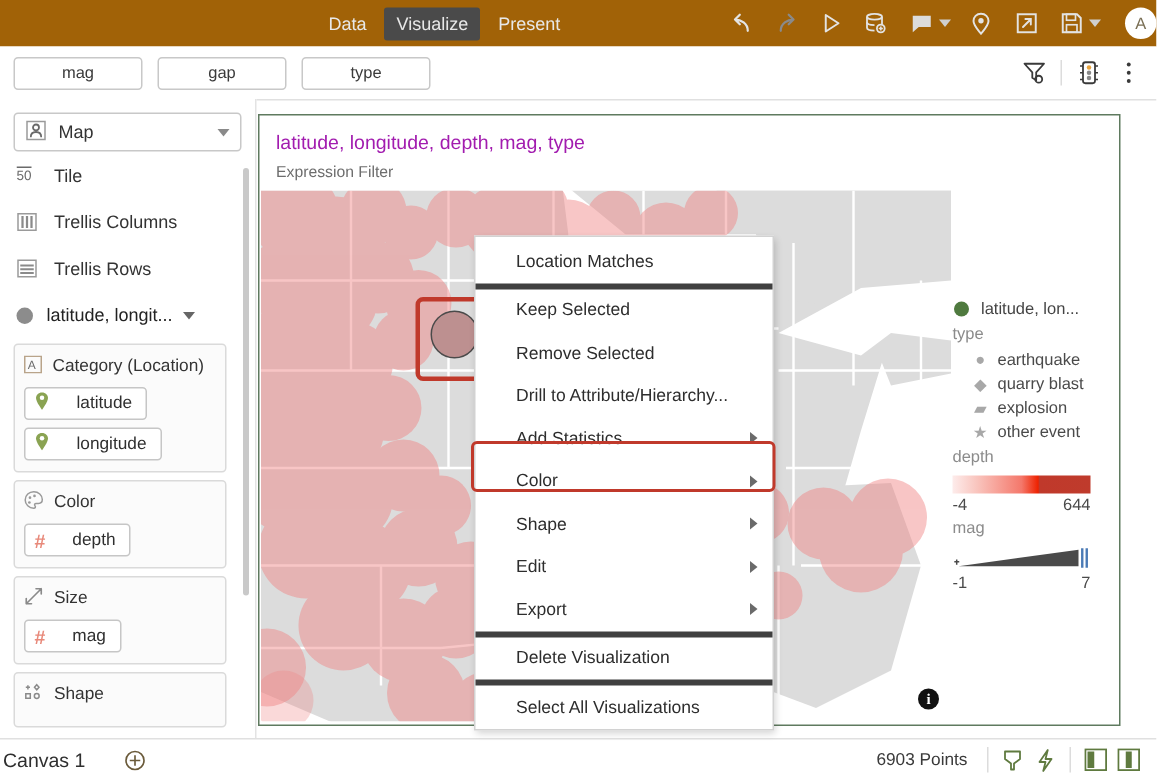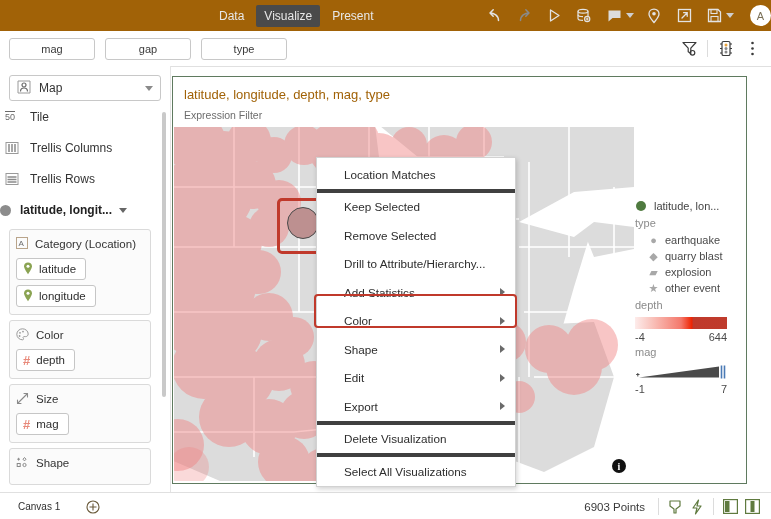--- a/index.html
+++ b/index.html
@@ -122,31 +122,31 @@
   .viz-select .dncaret2 {
     margin-left: auto;
     width: 0; height: 0;
     border-left: 4px solid transparent;
     border-right: 4px solid transparent;
     border-top: 5px solid #8a8a8a;
   }
   .sb-row {
     display: flex; align-items: center;
     height: 31px;
-    padding-left: 5px;
+    padding-left: 11px;
     font-size: 12px; color: #333;
     cursor: pointer;
   }
   .sb-row .ico { width: 17px; display:flex; align-items:center; justify-content:flex-start;}
   .sb-row .lbl { margin-left: 8px; }
   .sb-head {
     display: flex; align-items: center;
     height: 28px;
-    padding-left: 0;
-    font-size: 12px; color: #222; font-weight: bold;
+    padding-left: 11px;
+    font-size: 12px; color: #222; font-weight: normal;
     cursor: pointer;
     margin-top: 2px;
   }
   .sb-head .dot {
     width: 11px; height: 11px; border-radius: 50%;
     background: #8c8c8c;
   }
   .sb-head .lbl { margin-left: 9px; }
   .sb-head .dncaret2 {
     margin-left: 7px;
@@ -172,56 +172,56 @@
     height: 20px;
     border: 1px solid #c6c6c6;
     border-radius: 3px;
     background: #ffffff;
     display: inline-flex; align-items: center;
     padding: 0 9px 0 6px;
     margin-top: 5px;
     font-size: 11.5px; color: #2f2f2f;
     cursor: pointer;
   }
-  .pill .lbl { margin-left: 6px; text-align: right; }
+  .pill .lbl { margin-left: 18px; text-align: right; }
   .hashico { color: #e8897a; font-size: 13px; line-height: 13px; font-weight: bold;}
   .sb-scroll {
     position: absolute; right: 4px; top: 46px;
     width: 4px; height: 285px;
     background: #c9c9c9; border-radius: 2px;
   }
 
   
   .canvasbar {
     position: absolute; left: 0; top: 492px;
     width: 771px; height: 27px;
     background: #fff;
     border-top: 1px solid #e0e0e0;
     display: flex; align-items: center;
   }
-  .canvas-label { margin-left: 18px; font-size: 10px; color: #2f2f2f; cursor: pointer;}
+  .canvas-label { margin-left: 2px; font-size: 13px; color: #2f2f2f; cursor: pointer;}
   .plus-btn { margin-left: 26px; cursor: pointer; display: flex; }
   .cb-right {
     margin-left: auto; display: flex; align-items: center;
     padding-right: 8px;
   }
   .pts { font-size: 11.5px; color: #3a3a3a; margin-right: 8px; }
   .cb-ico { width: 22px; height: 22px; display:flex; align-items:center; justify-content:center; cursor:pointer;}
 
   
   .viz-panel {
     position: absolute; left: 172px; top: 76px;
     width: 573px; height: 406px;
     border: 1px solid #5f7a5f;
     background: #fff;
     overflow: hidden;
   }
   .viz-title {
     position: absolute; left: 11px; top: 10px;
-    font-size: 13px; color: #a16207;
+    font-size: 13px; color: #a21caf;
   }
   .viz-sub {
     position: absolute; left: 11px; top: 32px;
     font-size: 10.5px; color: #6d6d6d;
   }
   .map-area {
     position: absolute; left: 1px; top: 50px;
     width: 460px; height: 354px;
     overflow: hidden;
     background: #ffffff;

